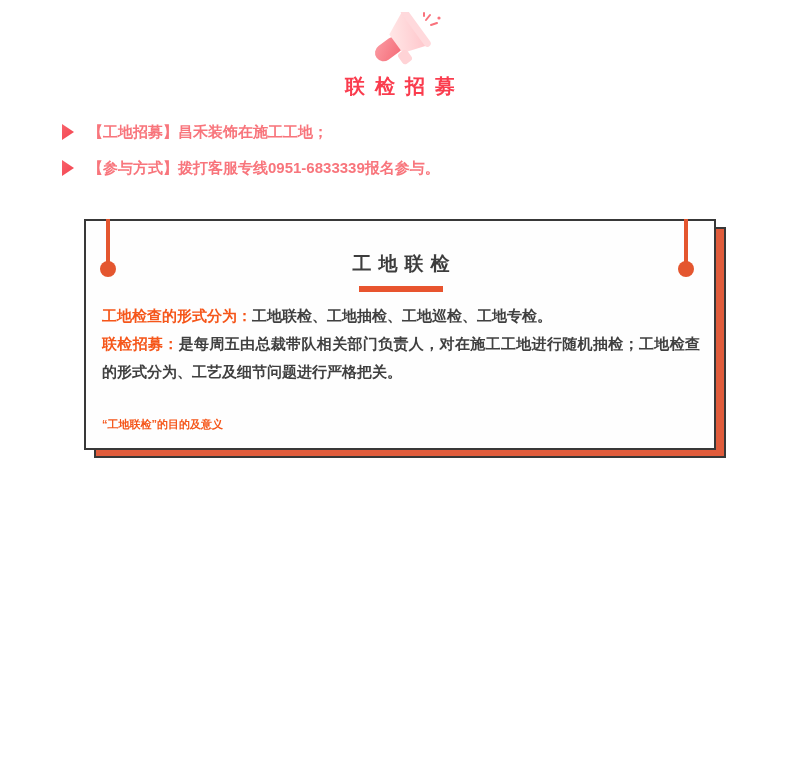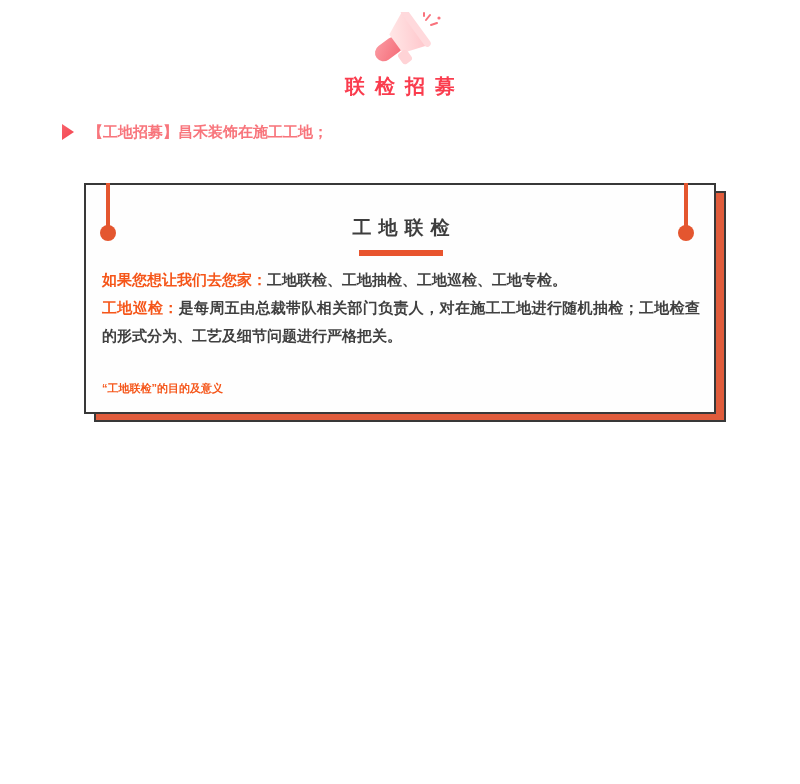--- a/index.html
+++ b/index.html
@@ -119,37 +119,41 @@
     </div>
     <h1 class="page-title">联检招募</h1>
   </div>
 
 
   <div class="bullets">
     <div class="bullet">
       <span class="arrow"></span>
       <span class="bullet-text">【工地招募】昌禾装饰在施工工地；</span>
     </div>
+    <div class="bullet">
+      <span class="arrow"></span>
+      <span class="bullet-text">【参与方式】拨打客服专线0951-6833339报名参与。</span>
+    </div>
   </div>
 
   <div class="card-section">
     <div class="hang-line left">
       <span class="dot"></span>
     </div>
     <div class="hang-line right">
       <span class="dot"></span>
     </div>
 
     <div class="card-wrap">
       <div class="card-shadow"></div>
       <div class="card">
         <h2 class="card-title">工地联检</h2>
         <div class="title-underline"></div>
         <div class="card-body">
-          <p class="para"><span class="accent">如果您想让我们去您家：</span><span>工地联检、工地抽检、工地巡检、工地专检。</span></p>
-          <p class="para"><span class="accent">工地巡检：</span><span>是每周五由总裁带队相关部门负责人，对在施工工地进行随机抽检；工地检查的形式分为、工艺及细节问题进行严格把关。</span></p>
+          <p class="para"><span class="accent">工地检查的形式分为：</span><span>工地联检、工地抽检、工地巡检、工地专检。</span></p>
+          <p class="para"><span class="accent">联检招募：</span><span>是每周五由总裁带队相关部门负责人，对在施工工地进行随机抽检；工地检查的形式分为、工艺及细节问题进行严格把关。</span></p>
           <h3 class="sub-heading">“工地联检”的目的及意义</h3>
         </div>
       </div>
     </div>
   </div>
 
 </div>
 
 </body></html>

